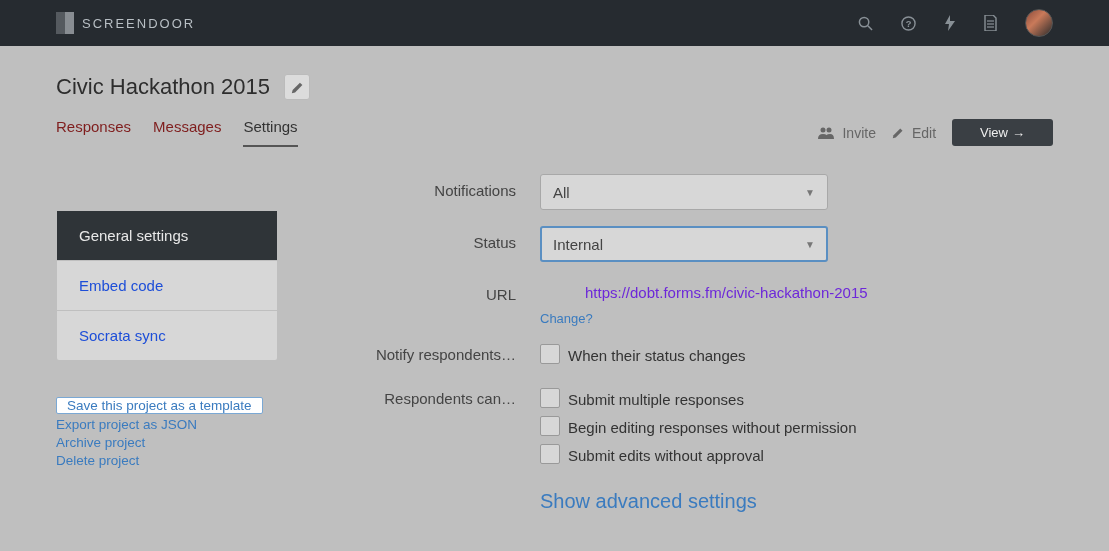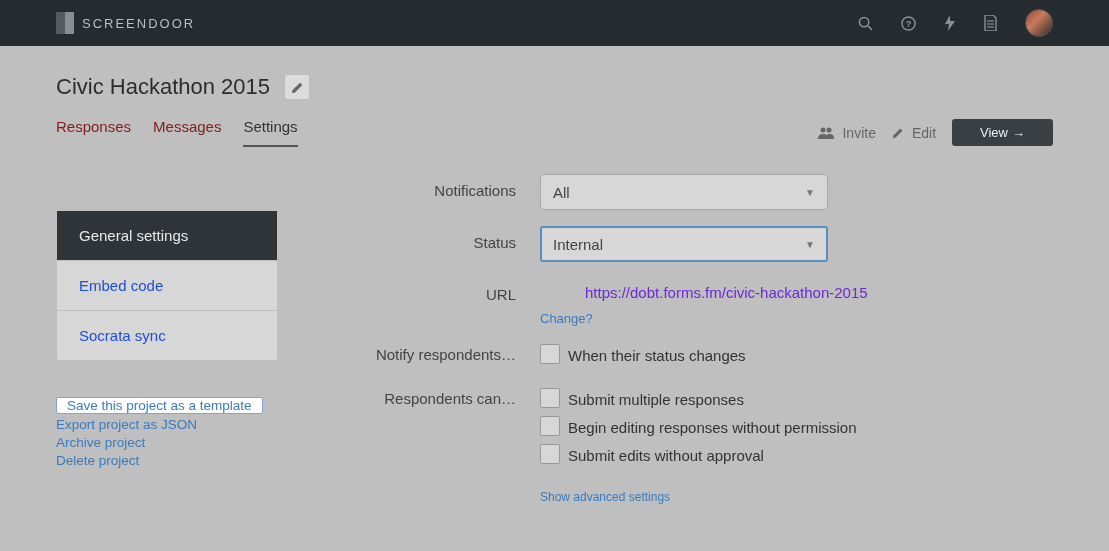--- a/index.html
+++ b/index.html
@@ -233,21 +233,21 @@
       background: #d7d7d7;
       border-radius: 2px;
       cursor: pointer;
     }
     .checkbox-label {
       font-size: 15px;
       color: #333;
     }
     .advanced-link {
       color: #3a7bbf;
-      font-size: 12px;
+      font-size: 20px;
       cursor: pointer;
       margin-top: 18px;
       display: inline-block;
     }
     .icon-svg { display: block; }
   </style>
 </head>
 <body>
 
 <div class="topbar">

